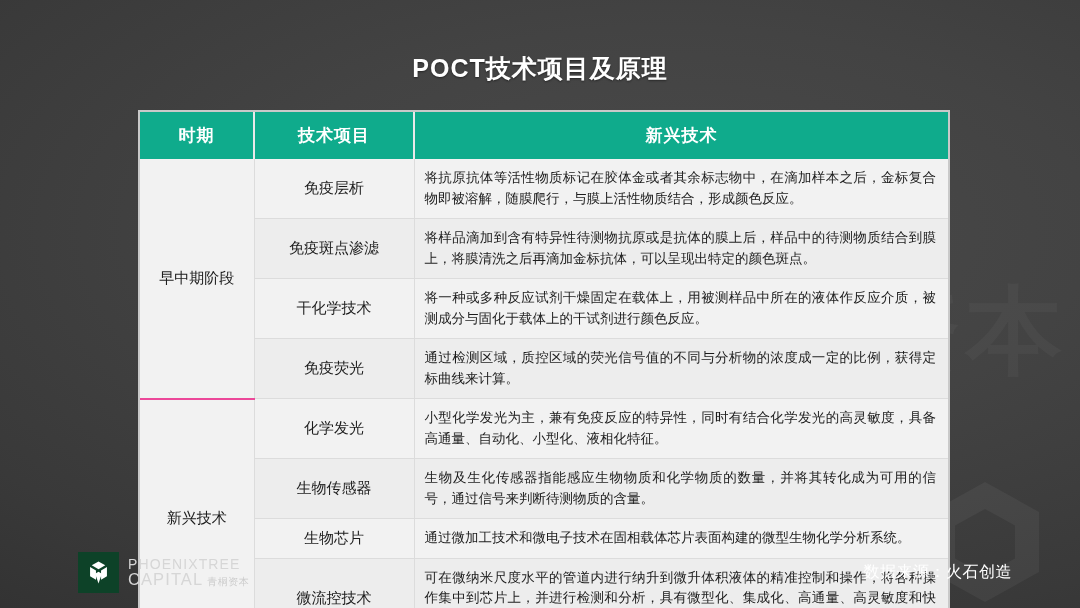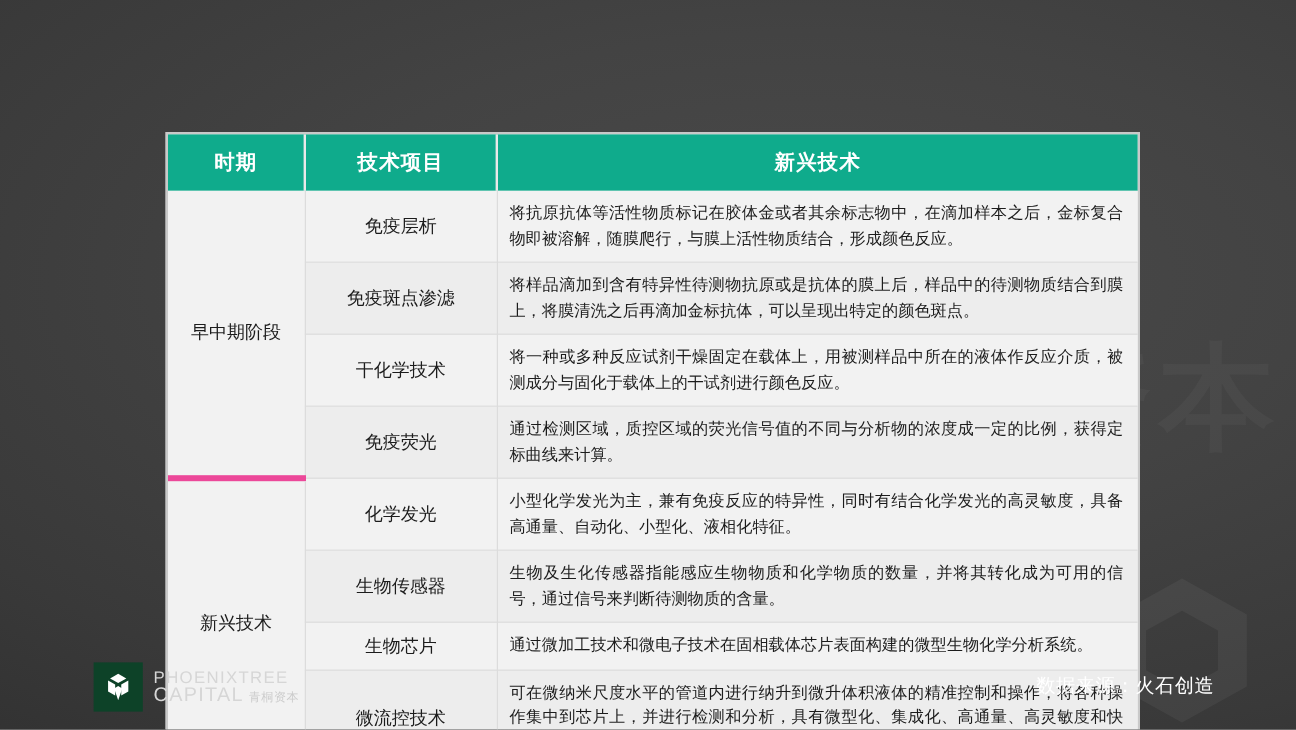--- a/index.html
+++ b/index.html
@@ -102,21 +102,21 @@
   }
   table.poct tr:last-child td { border-bottom: none; }
   table.poct td:last-child { border-right: none; }
 
   td.period {
     text-align: center;
     font-size: 15px;
     border-right: 1px solid #cfcfcf;
     background: #eeeeee;
   }
-  td.period.sec-break { border-bottom: 5px solid #ec4899; }
+  td.period.sec-break { border-bottom: 2px solid #ec4899; }
 
   td.tech {
     text-align: center;
     font-size: 15px;
     padding: 8px 4px;
     background: #f1f1f1;
   }
 
   td.desc {
     font-size: 13.5px;
@@ -195,20 +195,21 @@
 
 <div class="slide">
 
   <div class="watermark">青桐资本</div>
 
   <svg class="watermark-mark" viewBox="0 0 100 100">
     <path d="M50 12 L86 32 L86 72 L50 92 L14 72 L14 32 Z" fill="#ffffff"></path>
     <path d="M50 30 L70 41 L70 63 L50 74 L30 63 L30 41 Z" fill="#3d3d3d"></path>
   </svg>
 
+  <div class="title">POCT技术项目及原理</div>
 
   <div class="table-wrap">
     <table class="poct">
       <colgroup>
         <col class="c-period">
         <col class="c-tech">
         <col class="c-desc">
       </colgroup>
       <thead>
         <tr>

